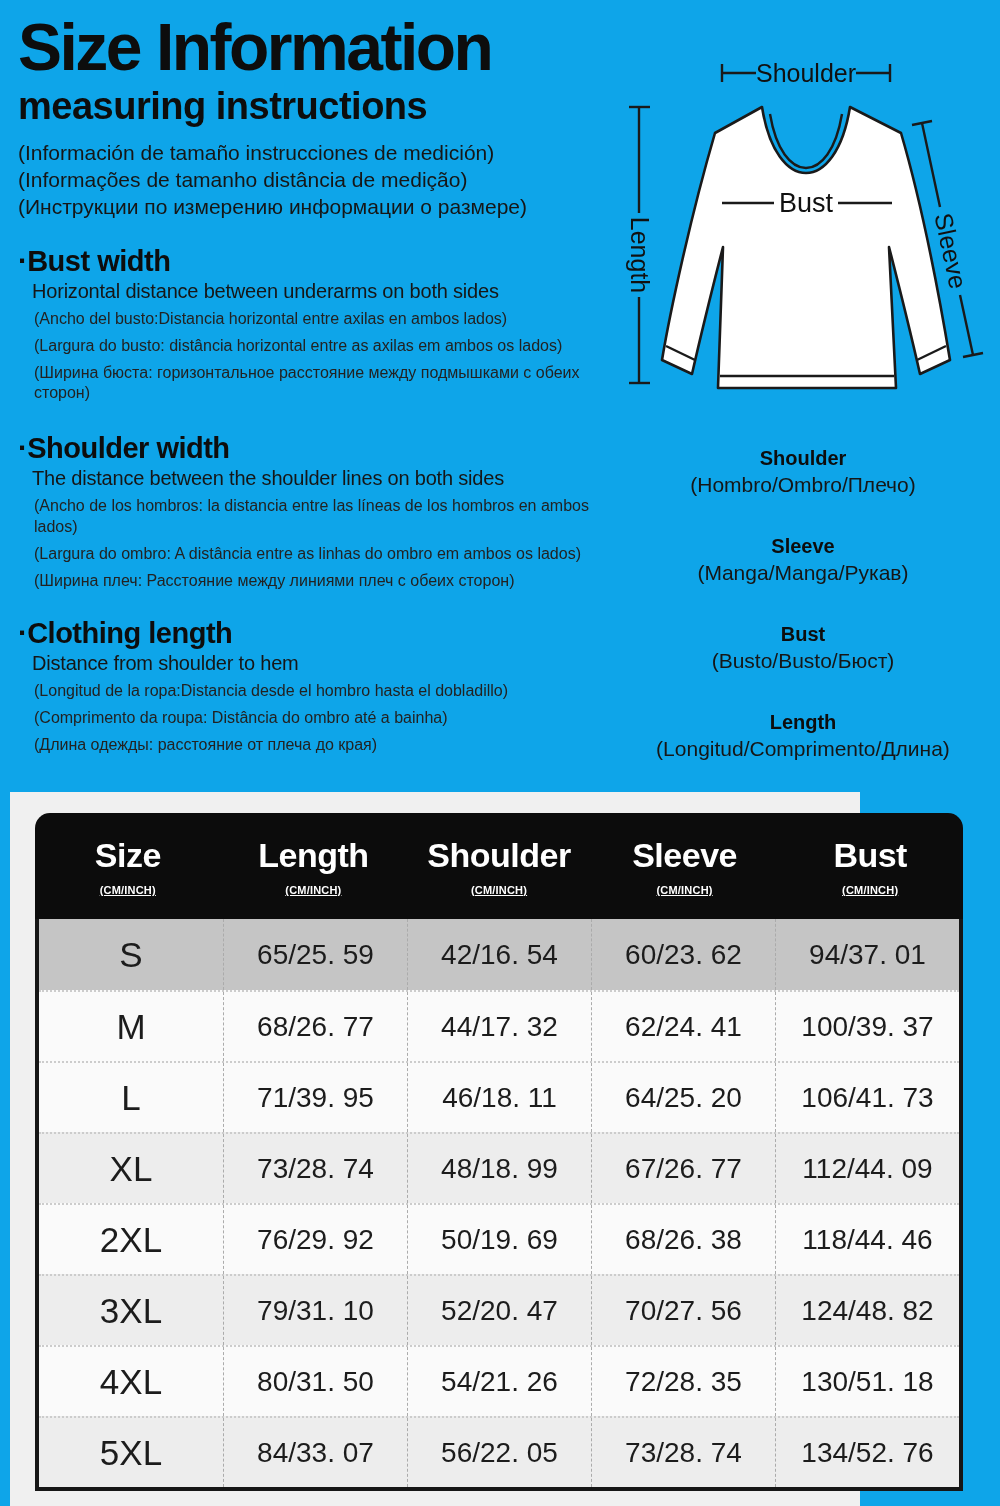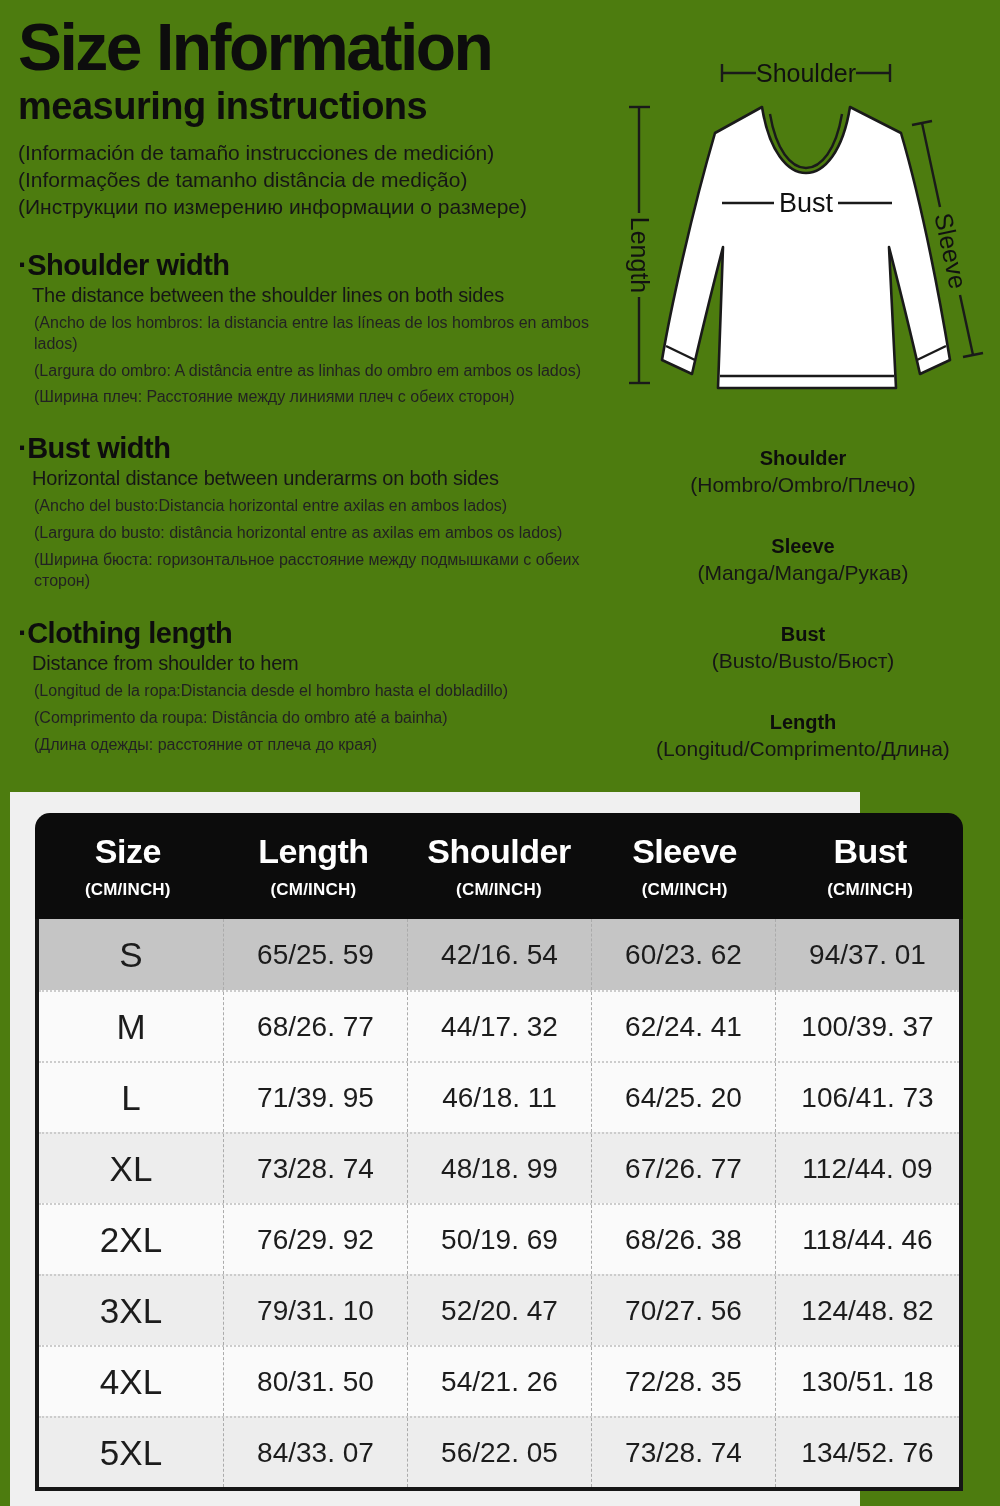--- a/index.html
+++ b/index.html
@@ -1,18 +1,18 @@
 <!DOCTYPE html>
 <html><head>
 <meta charset="utf-8">
 <style>
   * { margin:0; padding:0; box-sizing:border-box; }
   body { background:#ffffff; }
   .page {
-    position:relative; width:1000px; height:1506px; background:#4d7c0f;
+    position:relative; width:1000px; height:1506px; background:#0ea5e9;
     font-family:"Liberation Sans","DejaVu Sans",sans-serif; color:#111;
     overflow:hidden; margin:0 auto;
   }
   
   .intro { position:absolute; left:18px; top:14px; width:578px; }
   .intro h1 { font-size:66px; font-weight:bold; letter-spacing:-2.5px; line-height:1.02; color:#0d0d0d; }
   .intro h2 { font-size:38px; font-weight:bold; letter-spacing:-0.5px; margin-top:4px; color:#0d0d0d; }
   .sub-trans { margin-top:12px; }
   .sub-trans div { font-size:21px; line-height:1.28; color:#161616; }
   .measure-section { margin-top:28px; }
@@ -30,21 +30,21 @@
   .measure-trans { font-size:21px; margin-top:3px; color:#161616; }
   
   .table-panel { position:absolute; left:10px; top:792px; width:850px; height:714px; background:#f0f0f0; }
   .size-table { position:absolute; left:25px; top:21px; width:928px; }
   .thead {
     display:flex; background:#0c0c0c; color:#ffffff; height:106px;
     border-radius:15px 15px 0 0; align-items:center;
   }
   .th { width:20%; display:flex; flex-direction:column; align-items:center; justify-content:center; }
   .th .col-label { font-size:34px; font-weight:bold; letter-spacing:-0.5px; }
-  .th .col-unit { font-size:17px; font-weight:bold; margin-top:9px; letter-spacing:0.2px; }
+  .th .col-unit { font-size:11px; font-weight:bold; margin-top:9px; letter-spacing:0.2px;text-decoration:underline; }
   .tbody { border:4px solid #161616; border-top:none; }
   .trow { display:flex; height:71px; align-items:center; }
   .trow + .trow { border-top:2px dotted #cccccc; }
   .td { width:20%; text-align:center; font-size:28px; color:#1c1c1c; }
   .td + .td { border-left:1px dashed #ababab; align-self:stretch; display:flex; align-items:center; justify-content:center; }
   .td.size-cell { font-size:35px; letter-spacing:0; }
   .row-dark { background:#c5c5c5; }
   .row-light { background:#fafafa; }
   .row-gray { background:#ededed;justify-content:space-between; }
   
@@ -59,34 +59,34 @@
 
   <div class="intro">
     <h1>Size Information</h1>
     <h2>measuring instructions</h2>
     <div class="sub-trans">
       <div>(Información de tamaño instrucciones de medición)</div>
       <div>(Informações de tamanho distância de medição)</div>
       <div>(Инструкции по измерению информации о размере)</div>
     </div>
 
+    <div class="measure-section sec-2">
+      <h3>·Bust width</h3>
+      <div class="desc">Horizontal distance between underarms on both sides</div>
+      <p class="trans">(Ancho del busto:Distancia horizontal entre axilas en ambos lados)</p>
+      <p class="trans">(Largura do busto: distância horizontal entre as axilas em ambos os lados)</p>
+      <p class="trans">(Ширина бюста: горизонтальное расстояние между подмышками с обеих сторон)</p>
+    </div>
+
     <div class="measure-section sec-1">
       <h3>·Shoulder width</h3>
       <div class="desc">The distance between the shoulder lines on both sides</div>
       <p class="trans">(Ancho de los hombros: la distancia entre las líneas de los hombros en ambos lados)</p>
       <p class="trans">(Largura do ombro: A distância entre as linhas do ombro em ambos os lados)</p>
       <p class="trans">(Ширина плеч: Расстояние между линиями плеч с обеих сторон)</p>
-    </div>
-
-    <div class="measure-section sec-2">
-      <h3>·Bust width</h3>
-      <div class="desc">Horizontal distance between underarms on both sides</div>
-      <p class="trans">(Ancho del busto:Distancia horizontal entre axilas en ambos lados)</p>
-      <p class="trans">(Largura do busto: distância horizontal entre as axilas em ambos os lados)</p>
-      <p class="trans">(Ширина бюста: горизонтальное расстояние между подмышками с обеих сторон)</p>
     </div>
 
     <div class="measure-section sec-3">
       <h3>·Clothing length</h3>
       <div class="desc">Distance from shoulder to hem</div>
       <p class="trans">(Longitud de la ropa:Distancia desde el hombro hasta el dobladillo)</p>
       <p class="trans">(Comprimento da roupa: Distância do ombro até a bainha)</p>
       <p class="trans">(Длина одежды: расстояние от плеча до края)</p>
     </div>
   </div>

